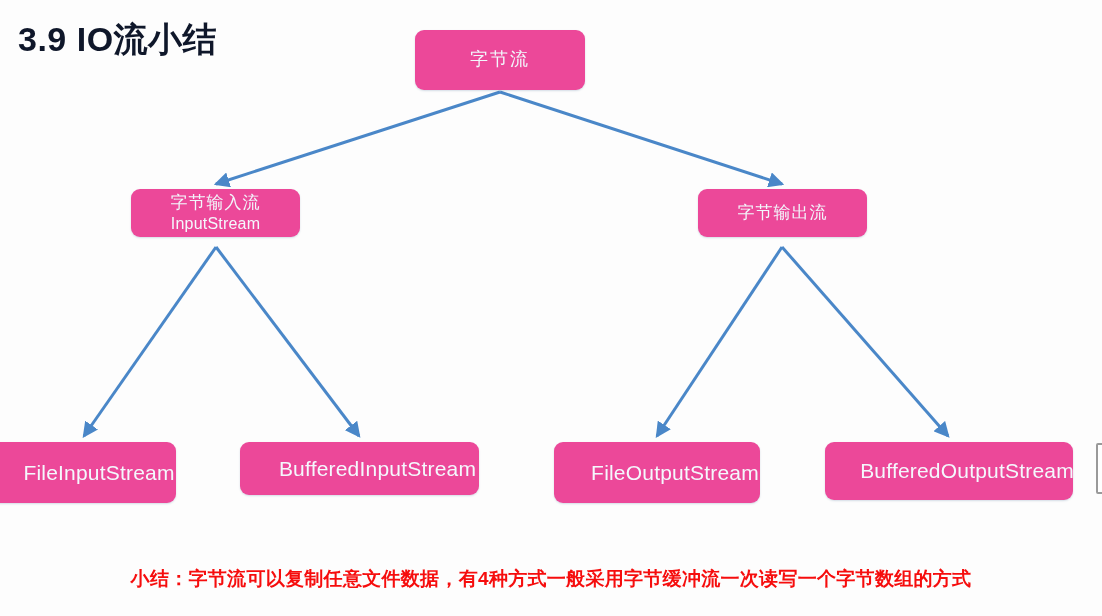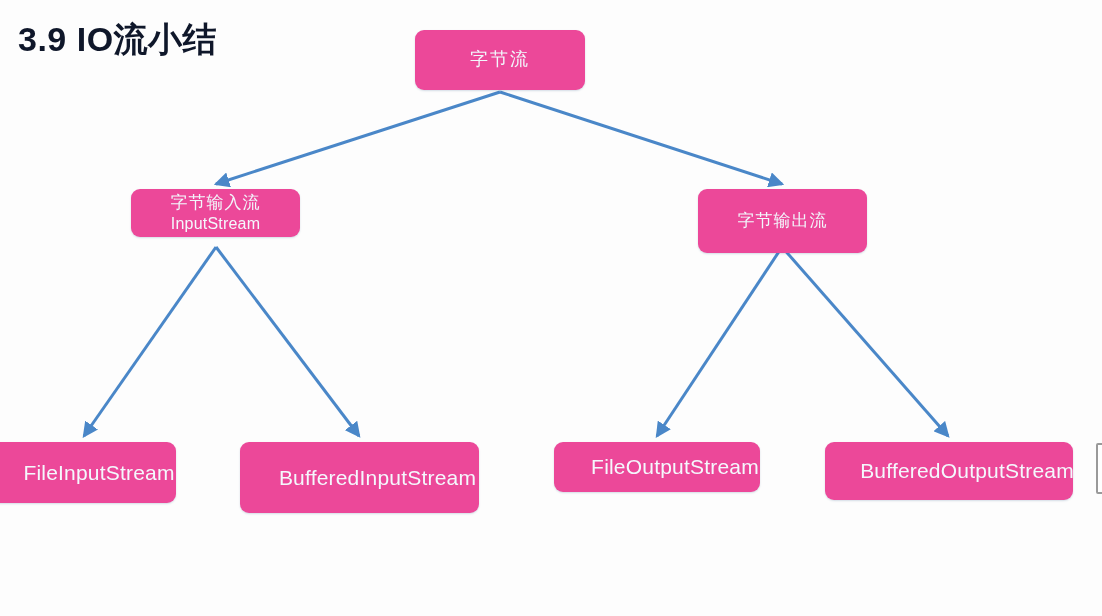--- a/index.html
+++ b/index.html
@@ -75,25 +75,25 @@
   }
   .node.leaf .line-en {
     font-size: 21px;
     margin-left: 36px;
   }
 
   
   #node-root     { left: 415px; top: 30px;  width: 170px; height: 60px; }
   
   #node-input    { left: 131px; top: 189px; width: 169px; height: 48px; }
-  #node-output   { left: 698px; top: 189px; width: 169px; height: 64px; }
+  #node-output   { left: 698px; top: 189px; width: 169px; height: 48px; }
   
   #node-fis      { left: -14px;  top: 442px; width: 190px; height: 61px; }
-  #node-bis      { left: 240px;  top: 442px; width: 239px; height: 71px; }
-  #node-fos      { left: 554px;  top: 442px; width: 206px; height: 50px; }
+  #node-bis      { left: 240px;  top: 442px; width: 239px; height: 53px; }
+  #node-fos      { left: 554px;  top: 442px; width: 206px; height: 61px; }
   #node-bos      { left: 825px;  top: 442px; width: 248px; height: 58px; }
 
   
   #edge-fragment {
     position: absolute;
     left: 1096px;
     top: 443px;
     width: 14px;
     height: 47px;
     border: 2px solid #9a9a9a;
@@ -163,14 +163,15 @@
   <div class="node leaf" id="node-fos">
     <span class="line-en">FileOutputStream</span>
   </div>
 
   <div class="node leaf" id="node-bos">
     <span class="line-en">BufferedOutputStream</span>
   </div>
 
   <div id="edge-fragment"></div>
 
+  <div id="summary">小结：字节流可以复制任意文件数据，有4种方式一般采用字节缓冲流一次读写一个字节数组的方式</div>
 
 </div>
 
 </body></html>

